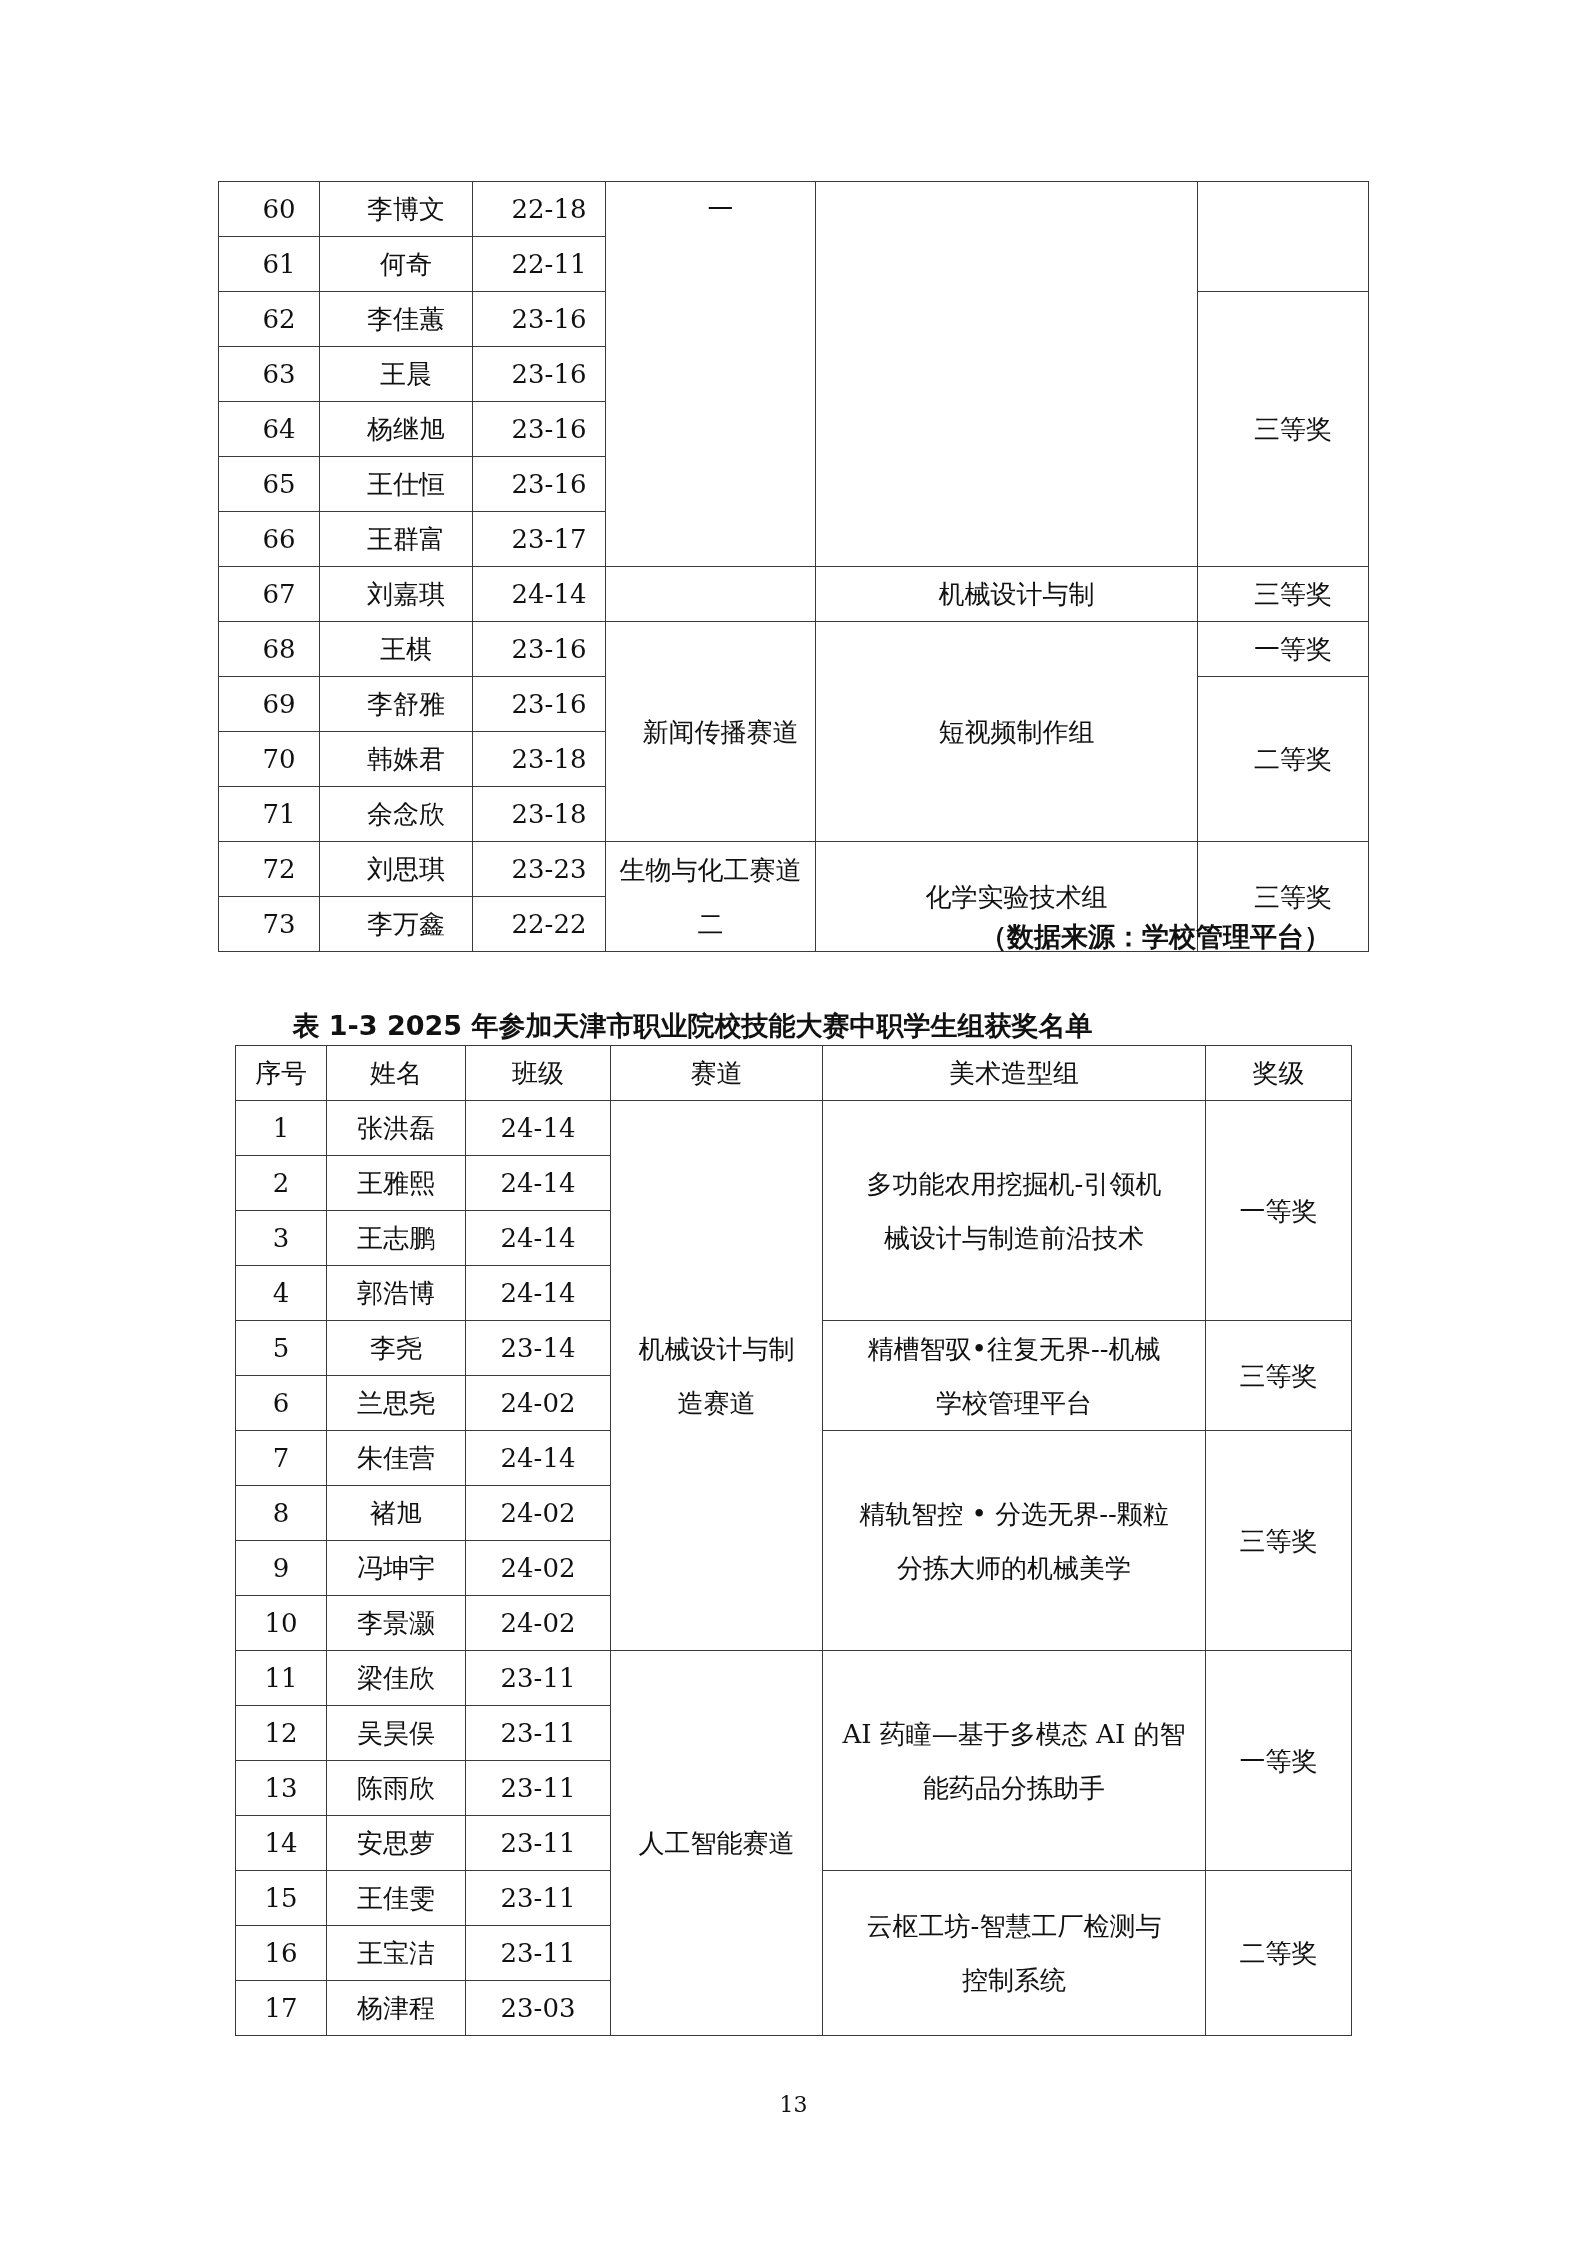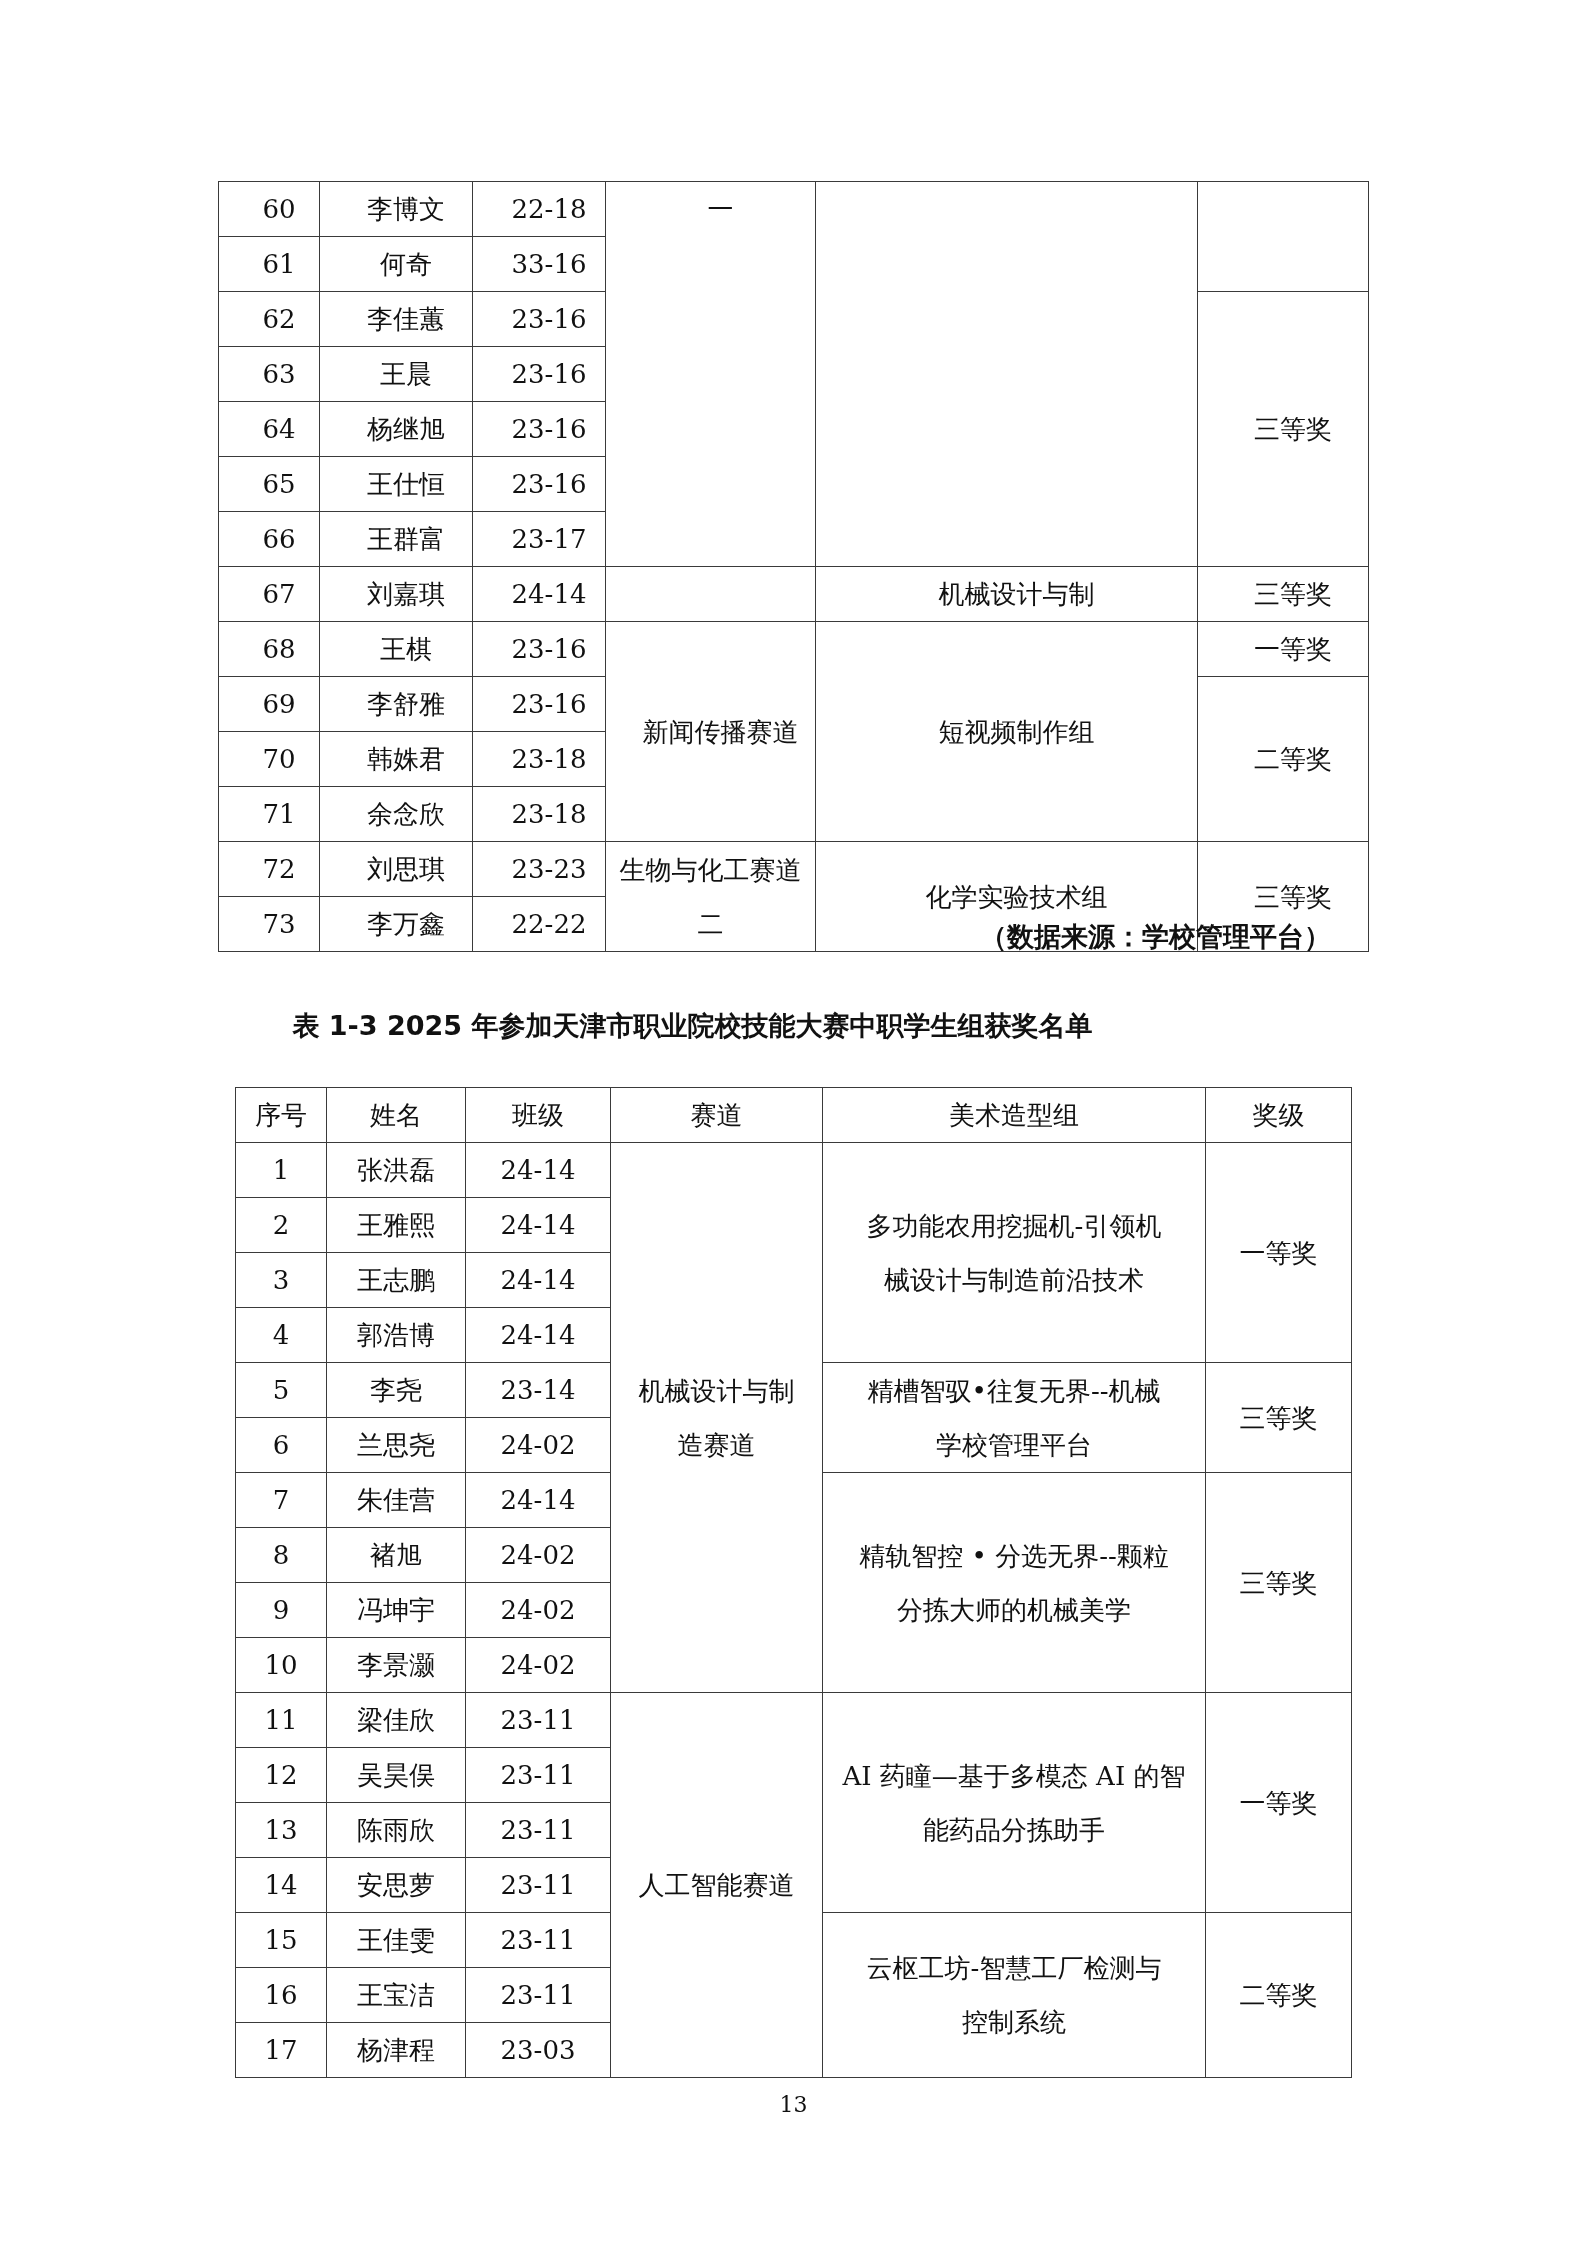--- a/index.html
+++ b/index.html
@@ -3,21 +3,21 @@
 <meta charset="utf-8">
 <style>
   html, body { margin:0; padding:0; background:#ffffff; }
   body { width:1587px; height:2245px; position:relative; overflow:hidden;
          font-family:"DejaVu Serif","Liberation Serif",serif; color:#111; }
   table { border-collapse:collapse; position:absolute; table-layout:fixed; }
   td, th { border:1.6px solid #3a3a3a; text-align:center; vertical-align:middle;
            font-size:26px; font-weight:normal; padding:0; line-height:54px; }
   #t1 { left:218px; top:181px; width:1150px; }
   #t1 td { height:52.5px;padding-left:20px; }
-  #t2 { left:235px; top:1087px; width:1116px;border-radius:27px; }
+  #t2 { left:235px; top:1045px; width:1116px;border-radius:27px; }
   #t2 th { height:52px; }
   #t2 td { height:52px; }
   .src { position:absolute; left:980px; top:919px; font-size:27px; font-weight:bold;
          font-family:"DejaVu Sans","Liberation Sans",sans-serif; }
   .cap { position:absolute; left:0; width:1385px; top:1008px; text-align:center;
          font-size:27px; font-weight:bold; font-family:"DejaVu Sans","Liberation Sans",sans-serif; }
   .pnum { position:absolute; left:0; width:1587px; top:2092px; text-align:center; font-size:22px; }
 </style>
 </head>
 <body>
@@ -36,21 +36,21 @@
     <td>60</td>
     <td>李博文</td>
     <td>22-18</td>
     <td rowspan="7" style="vertical-align:top"><span>一</span></td>
     <td rowspan="7"></td>
     <td rowspan="2"></td>
   </tr>
   <tr>
     <td>61</td>
     <td>何奇</td>
-    <td>33-16</td>
+    <td>22-11</td>
   </tr>
   <tr>
     <td>62</td>
     <td>李佳蕙</td>
     <td>23-16</td>
     <td rowspan="5">三等奖</td>
   </tr>
   <tr>
     <td>63</td>
     <td>王晨</td>

